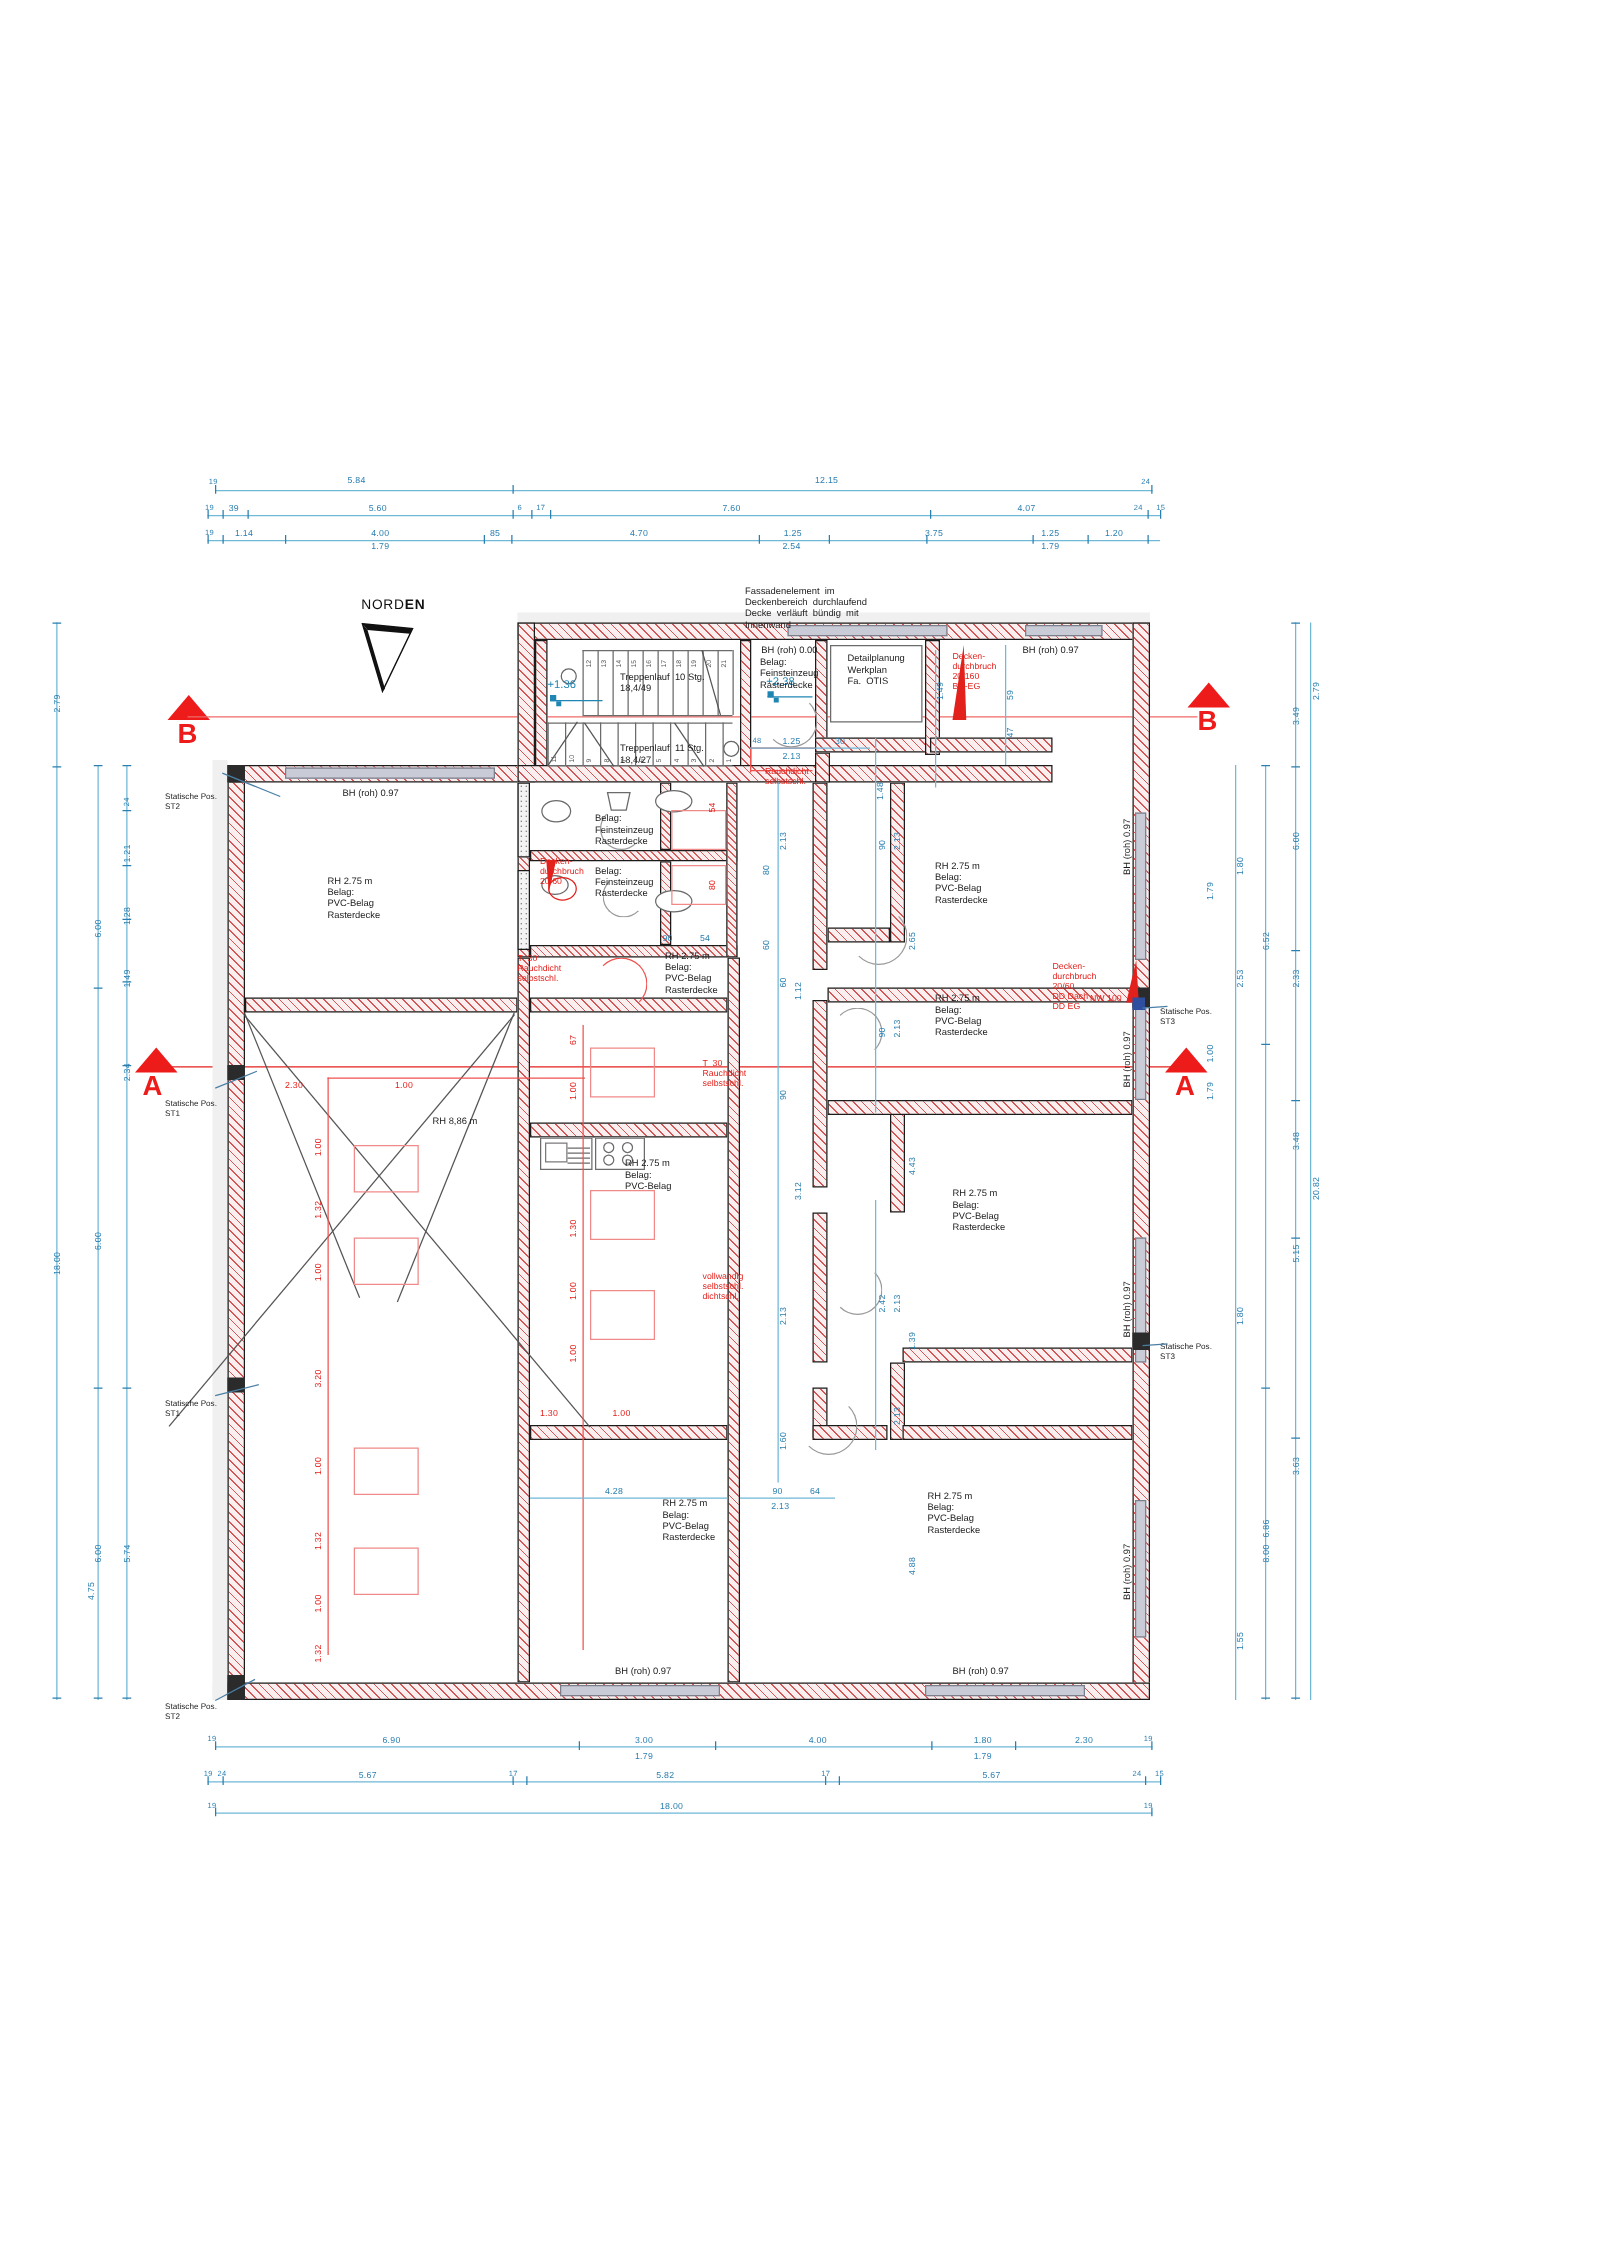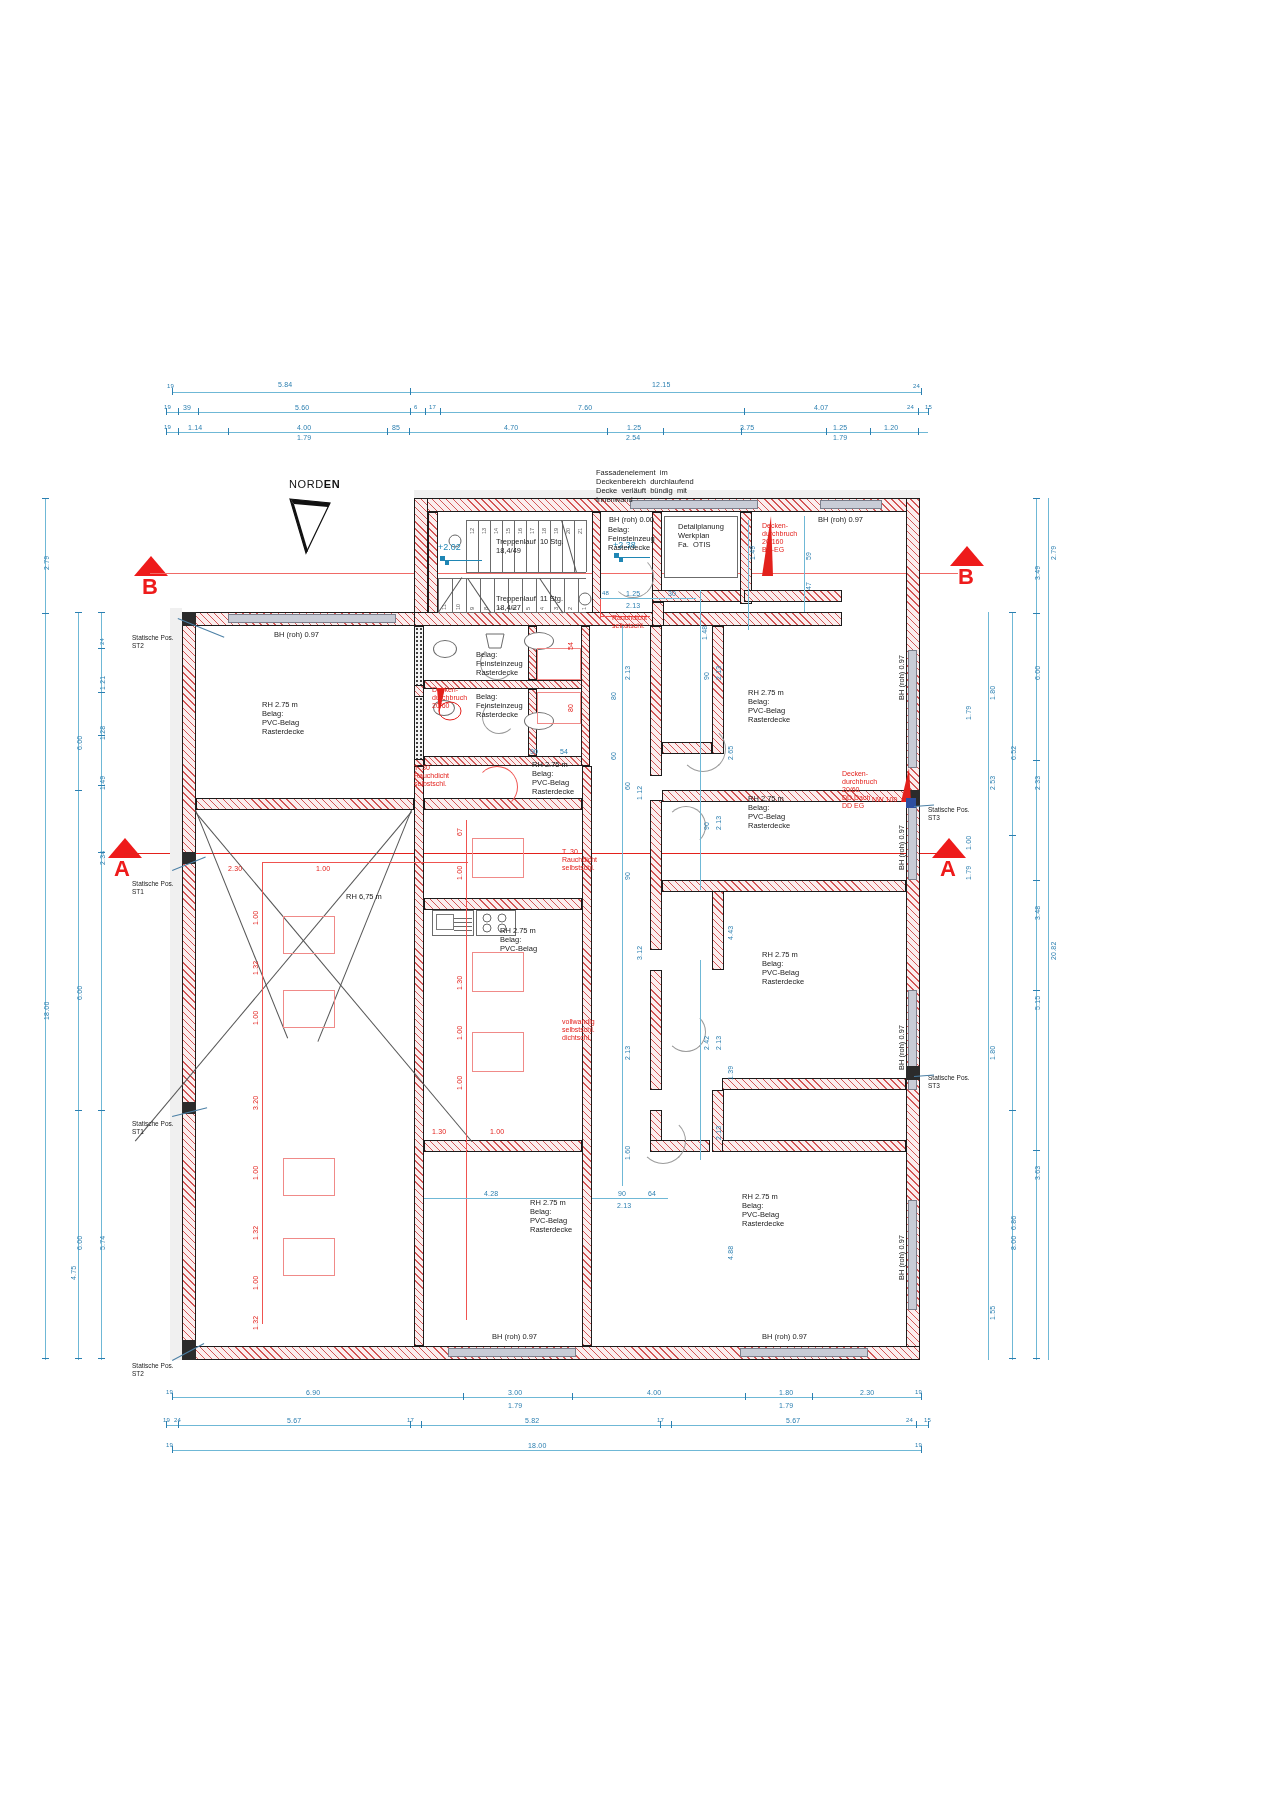--- a/index.html
+++ b/index.html
@@ -434,21 +434,21 @@
     <div class="diag" style="left:468px;top:578px;width:42px;transform:rotate(56deg);"></div>
     <div class="diag" style="left:540px;top:578px;width:42px;transform:rotate(56deg);"></div>
     <svg class="abs" style="left:578px;top:592px;" width="14" height="14">
         <circle cx="7" cy="7" r="6" fill="none" stroke="#666" stroke-width="1"></circle>
       </svg>
     <div class="roomtxt" style="left:496px;top:594px;font-size:7.5px;">Treppenlauf  11 Stg.
 18,4/27</div>
   </div>
 
   <div>
-    <div class="lvl" style="left:438px;top:542px;">+2.02</div>
+    <div class="lvl" style="left:438px;top:542px;">+1.36</div>
     <div class="lvlsym" style="left:440px;top:556px;"></div>
     <div class="abs" style="left:440px;top:560px;width:42px;height:1px;background:#1f86b4;"></div>
   </div>
   <div>
     <div class="lvl" style="left:613px;top:540px;">+2.38</div>
     <div class="lvlsym" style="left:614px;top:553px;"></div>
     <div class="abs" style="left:614px;top:557px;width:36px;height:1px;background:#1f86b4;"></div>
   </div>
 
   <div>
@@ -595,21 +595,21 @@
 PVC-Belag</div>
   <div class="roomtxt" style="left:608px;top:525px;">Belag:
 Feinsteinzeug
 Rasterdecke</div>
   <div class="roomtxt" style="left:476px;top:650px;">Belag:
 Feinsteinzeug
 Rasterdecke</div>
   <div class="roomtxt" style="left:476px;top:692px;">Belag:
 Feinsteinzeug
 Rasterdecke</div>
-  <div class="roomtxt" style="left:346px;top:892px;">RH 6,75 m</div>
+  <div class="roomtxt" style="left:346px;top:892px;">RH 8,86 m</div>
 
   <div class="stat" style="left:132px;top:634px;">Statische Pos.
 ST2</div>
   <div class="leader" style="left:178px;top:618px;width:50px;transform:rotate(22deg);"></div>
   <div class="stat" style="left:132px;top:880px;">Statische Pos.
 ST1</div>
   <div class="leader" style="left:172px;top:870px;width:36px;transform:rotate(-22deg);"></div>
   <div class="stat" style="left:132px;top:1120px;">Statische Pos.
 ST1</div>
   <div class="leader" style="left:172px;top:1116px;width:36px;transform:rotate(-14deg);"></div>

